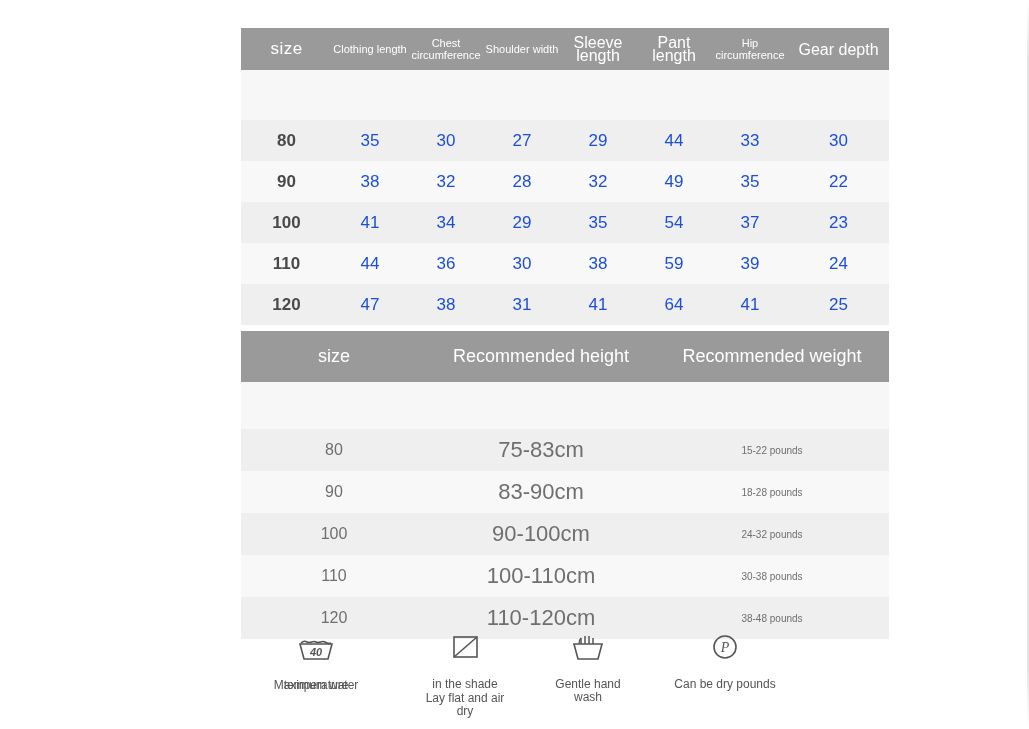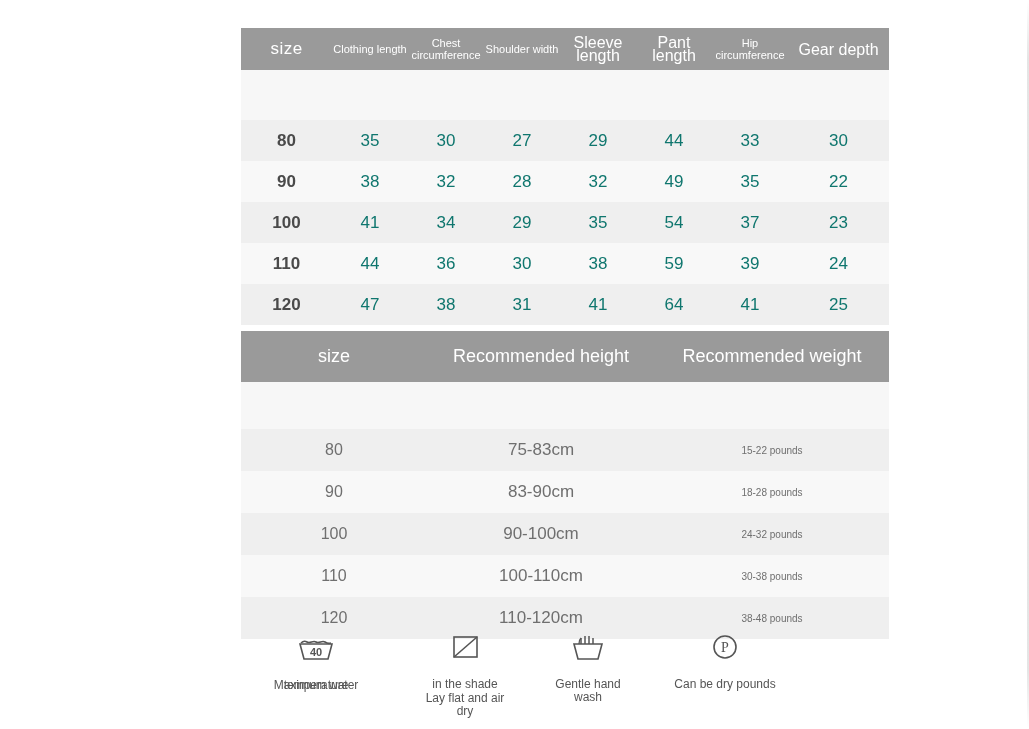--- a/index.html
+++ b/index.html
@@ -71,21 +71,21 @@
     font-size: 16px;
     line-height: 17px;
   }
   .t1-spacer td {
     height: 48px;
     background: #f7f7f7;
   }
   .t1-row td {
     height: 39px;
     font-size: 17px;
-    color: #0f766e;
+    color: #1d4ed8;
   }
   .t1-row td.sizecell {
     color: #4a4a4a;
     font-weight: bold;
     font-size: 17px;
   }
   .t1-row.odd td { background: #efefef; }
   .t1-row.even td { background: #f8f8f8; }
 
   
@@ -112,41 +112,42 @@
   }
   .t2-spacer td {
     height: 45px;
     background: #f7f7f7;
   }
   .t2-row td {
     height: 40px;
     color: #6f6f6f;
   }
   .t2-row td.c-size { font-size: 16px; }
-  .t2-row td.c-height { font-size: 17px; }
+  .t2-row td.c-height { font-size: 22px; }
   .t2-row td.c-weight { font-size: 10px; }
   .t2-row.odd td { background: #efefef; }
   .t2-row.even td { background: #f8f8f8; }
 
   
   .care {
     position: absolute;
     left: 241px;
     top: 632px;
     width: 648px;
     height: 80px;
   }
   .care-item {
     position: absolute;
     text-align: center;
     color: #555555;
   }
   .care-icon {
     display: block;
     margin: 0 auto 6px auto;
+    font-style: italic;
   }
 
   .c1 { left: 0px;   top: 0px;  width: 150px; }
   .c2 { left: 154px; top: 0px;  width: 140px; }
   .c3 { left: 292px; top: 0px;  width: 110px; }
   .c4 { left: 404px; top: 0px;  width: 160px; }
 
   .lbl-a {
     position: absolute;
     left: 0; right: 0;

